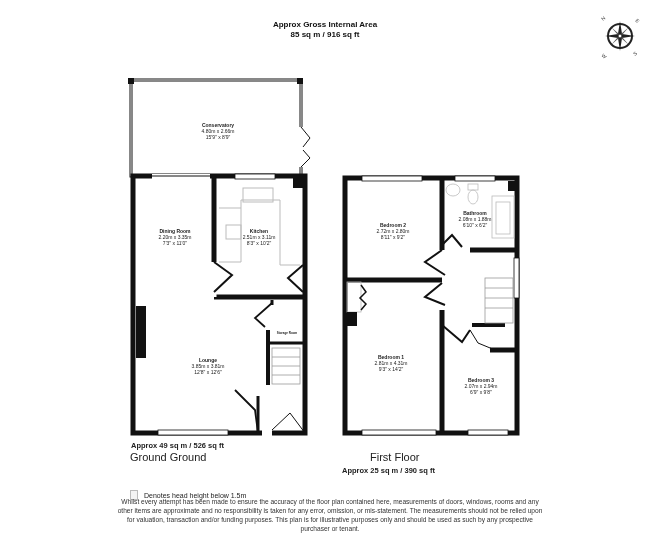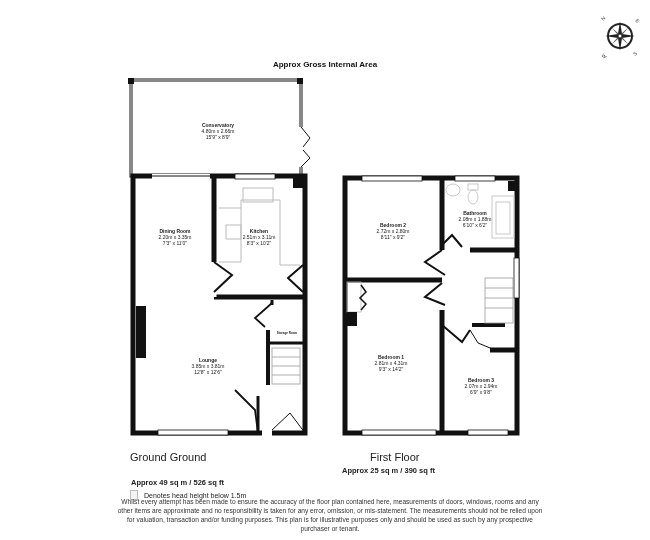--- a/index.html
+++ b/index.html
@@ -1,32 +1,33 @@
 <!DOCTYPE html>
 <html><head>
 <meta charset="utf-8">
 <style>
   html, body { margin:0; padding:0; background:#ffffff; }
   body { width:650px; height:540px; position:relative; overflow:hidden; font-family:"Liberation Sans", sans-serif; color:#111; }
-  .title { position:absolute; left:0; width:650px; top:20px; text-align:center; font-size:8px; font-weight:bold; line-height:10px;margin-top:40px; }
+  .title { position:absolute; left:0; width:650px; top:20px; text-align:center; font-size:8px; font-weight:bold; line-height:10px; }
   .compass { position:absolute; left:596px; top:12px; width:48px; height:48px; }
   svg.plan { position:absolute; left:0; top:0; }
   .room-label { position:absolute; text-align:center; font-size:5px; line-height:6px; color:#222; transform:translateX(-50%); white-space:nowrap; }
   .room-label .name { font-weight:bold; }
   .floor-title { position:absolute; font-size:11px; color:#222; }
   .floor-area { position:absolute; font-size:7.5px; font-weight:bold; color:#222; }
   .legend { position:absolute; left:130px; top:490px; font-size:7px; color:#222; display:flex; align-items:center; gap:6px; }
   .legend .swatch { width:6px; height:8px; border:1px solid #bbb; background:#f4f4f4; }
   .disclaimer { position:absolute; left:115px; top:497px; width:430px; text-align:center; font-size:6.6px; line-height:9px; color:#333; }
 </style>
 </head>
 <body>
 
 <div class="title">
   <div>Approx Gross Internal Area</div>
+  <div>85 sq m / 916 sq ft</div>
 </div>
 
 <svg class="compass" viewBox="0 0 48 48">
   <circle cx="24" cy="24" r="12" fill="none" stroke="#222" stroke-width="2"></circle>
   <polygon points="24,9 26,22 24,24 22,22" fill="#222"></polygon>
   <polygon points="39,24 26,26 24,24 26,22" fill="#222"></polygon>
   <polygon points="24,39 22,26 24,24 26,26" fill="#222"></polygon>
   <polygon points="9,24 22,22 24,24 22,26" fill="#222"></polygon>
   <polygon points="33,15 26,23 24,24 25,22" fill="#555"></polygon>
   <polygon points="33,33 25,26 24,24 26,25" fill="#555"></polygon>
@@ -181,21 +182,21 @@
   <div>2.81m x 4.31m</div>
   <div>9'3" x 14'2"</div>
 </div>
 <div class="room-label" style="left:481px; top:377px;">
   <div class="name">Bedroom 3</div>
   <div>2.07m x 2.94m</div>
   <div>6'9" x 9'8"</div>
 </div>
 
 <div class="floor-title" style="left:130px; top:451px;">Ground Ground</div>
-<div class="floor-area" style="left:131px; top:478px;">Approx 49 sq m / 526 sq ft</div>
+<div class="floor-area" style="left:131px; top:441px;">Approx 49 sq m / 526 sq ft</div>
 <div class="floor-title" style="left:342px; top:451px;padding-left:28px;">First Floor</div>
 <div class="floor-area" style="left:342px; top:466px;">Approx 25 sq m / 390 sq ft</div>
 
 <div class="legend">
   <span class="swatch"></span>
   <span>Denotes head height below 1.5m</span>
 </div>
 
 <div class="disclaimer">Whilst every attempt has been made to ensure the accuracy of the floor plan contained here, measurements of doors, windows, rooms and any other items are approximate and no responsibility is taken for any error, omission, or mis-statement. The measurements should not be relied upon for valuation, transaction and/or funding purposes. This plan is for illustrative purposes only and should be used as such by any prospective purchaser or tenant.</div>
 

